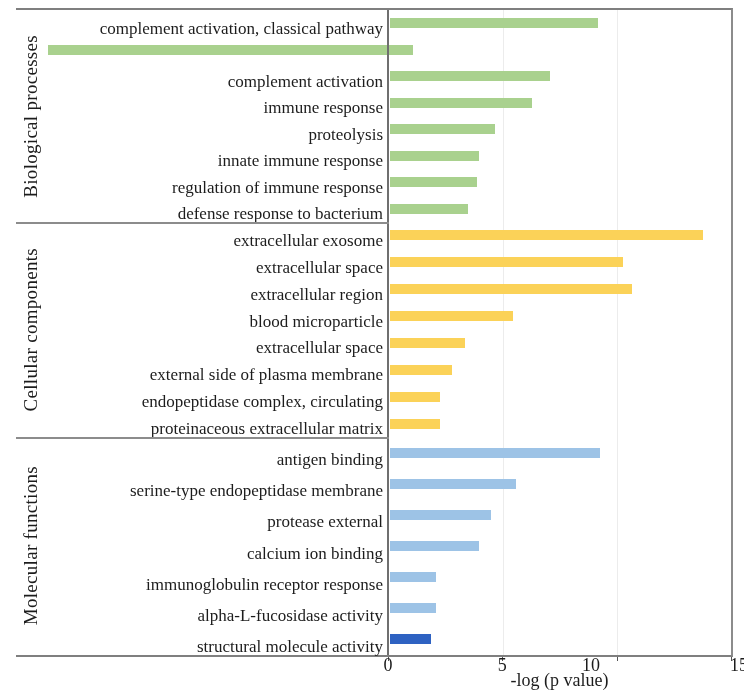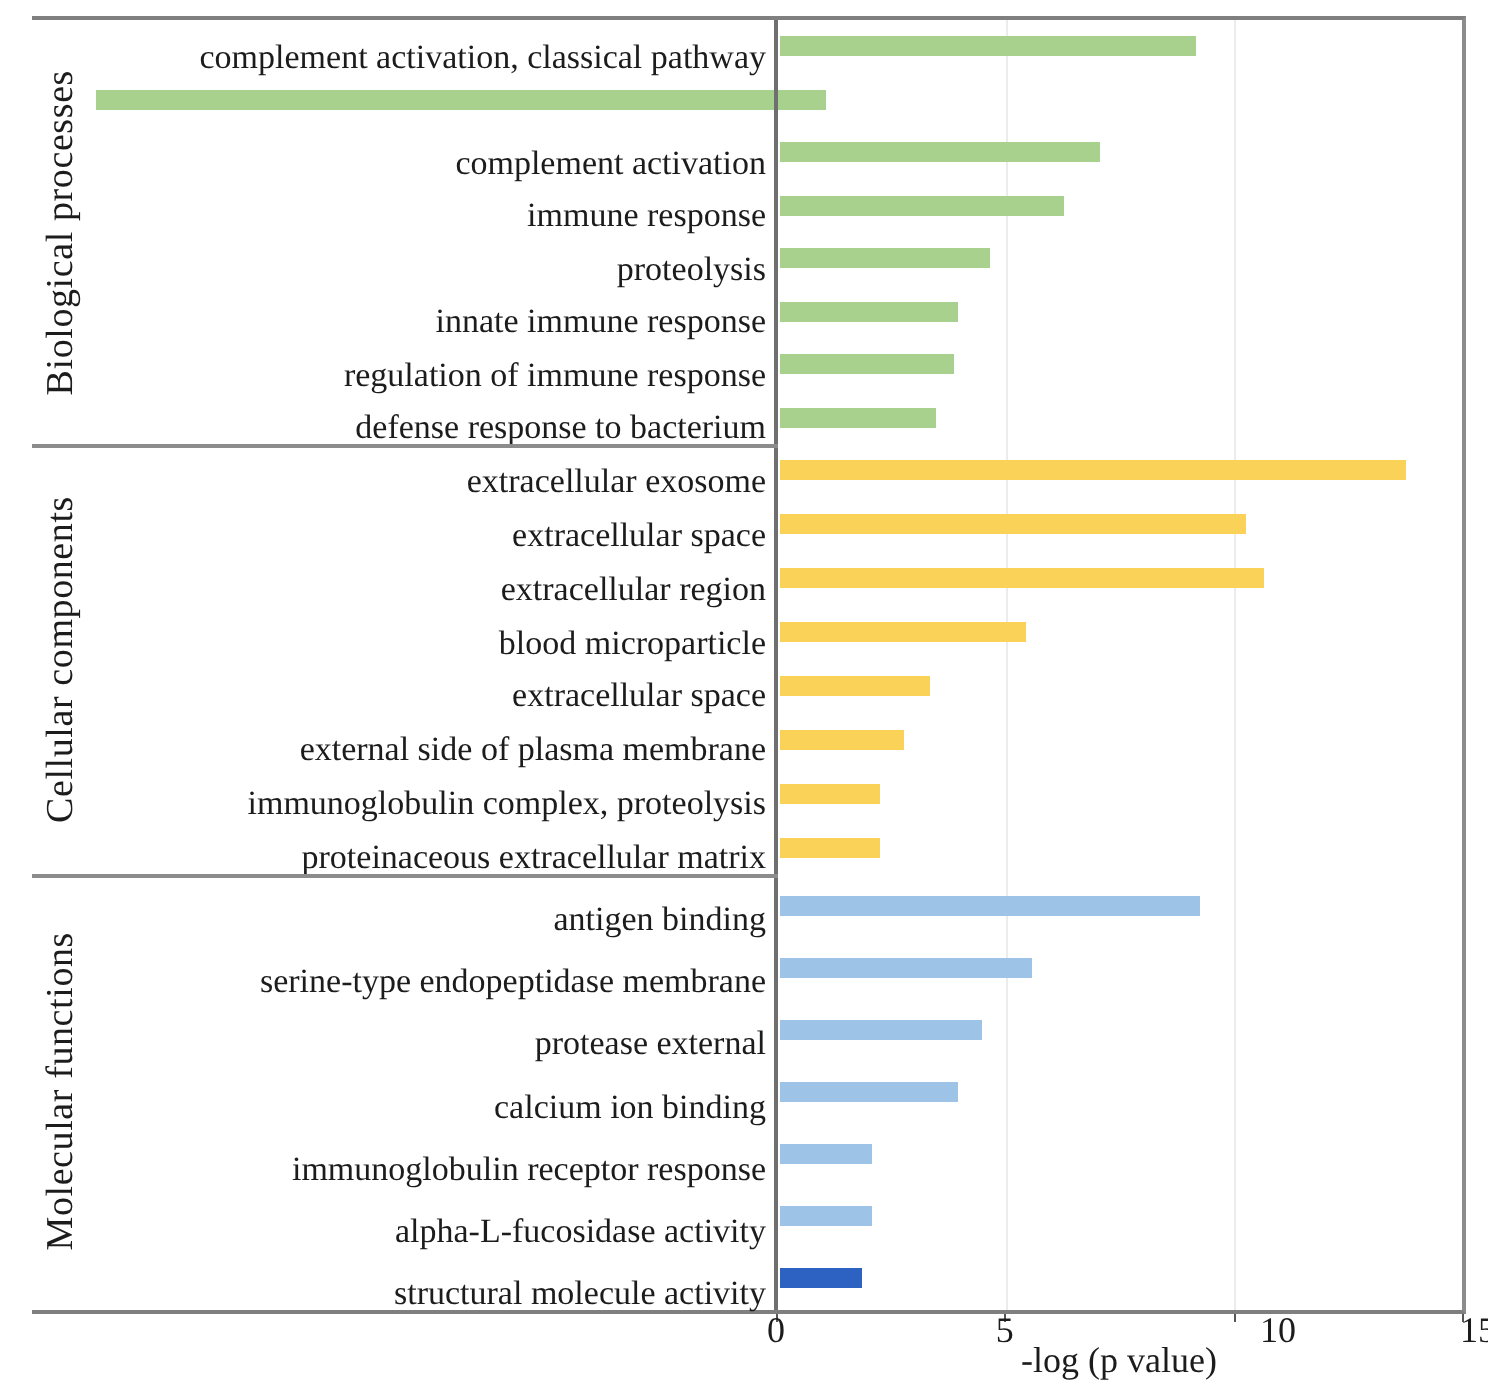--- a/index.html
+++ b/index.html
@@ -148,21 +148,21 @@
                 <div class="bar" style="width: 22%; background: rgb(251, 210, 88);"></div>
               </div>
             </div>
             <div class="row">
               <div class="row-label">external side of plasma membrane</div>
               <div class="track">
                 <div class="bar" style="width: 18%; background: rgb(251, 210, 88);"></div>
               </div>
             </div>
             <div class="row">
-              <div class="row-label">immunoglobulin complex, proteolysis</div>
+              <div class="row-label">endopeptidase complex, circulating</div>
               <div class="track">
                 <div class="bar" style="width: 14.6667%; background: rgb(251, 210, 88);"></div>
               </div>
             </div>
             <div class="row">
               <div class="row-label">proteinaceous extracellular matrix</div>
               <div class="track">
                 <div class="bar" style="width: 14.6667%; background: rgb(251, 210, 88);"></div>
               </div>
             </div>
@@ -219,18 +219,18 @@
         </div>
       </div>
   </div>
   <div id="x-axis">
 
   <div class="x-tick-mark" style="left: 388px;"></div>
       <div class="x-tick-label" style="left: 388px;">0</div>
       <div class="x-tick-mark" style="left: 502.333px;"></div>
       <div class="x-tick-label" style="left: 502.333px;">5</div>
       <div class="x-tick-mark" style="left: 616.667px;"></div>
-      <div class="x-tick-label" style="left: 639px;">10</div>
+      <div class="x-tick-label" style="left: 591px;">10</div>
       <div class="x-tick-mark" style="left: 731px;"></div>
       <div class="x-tick-label" style="left: 739px; text-align: right;">15</div>
     </div>
   <div id="x-axis-title">-log (p value)</div>
 </div>
 
 </body></html>

